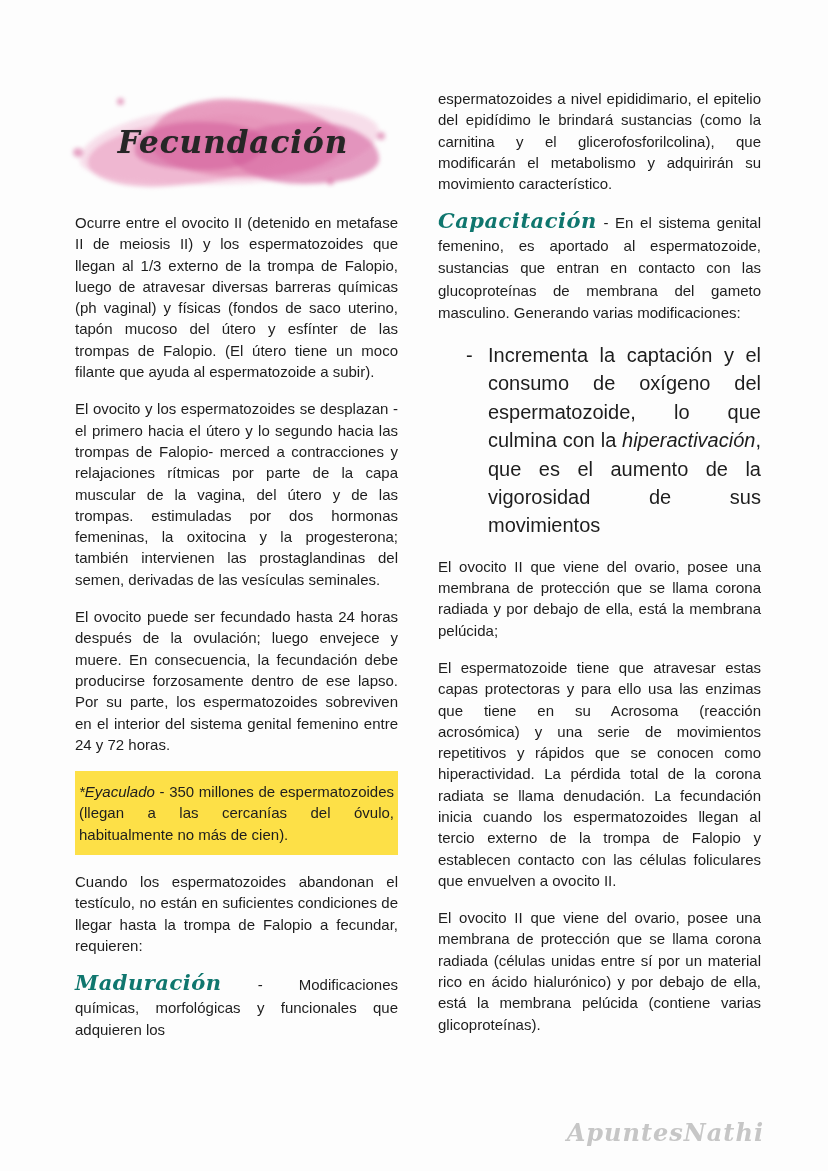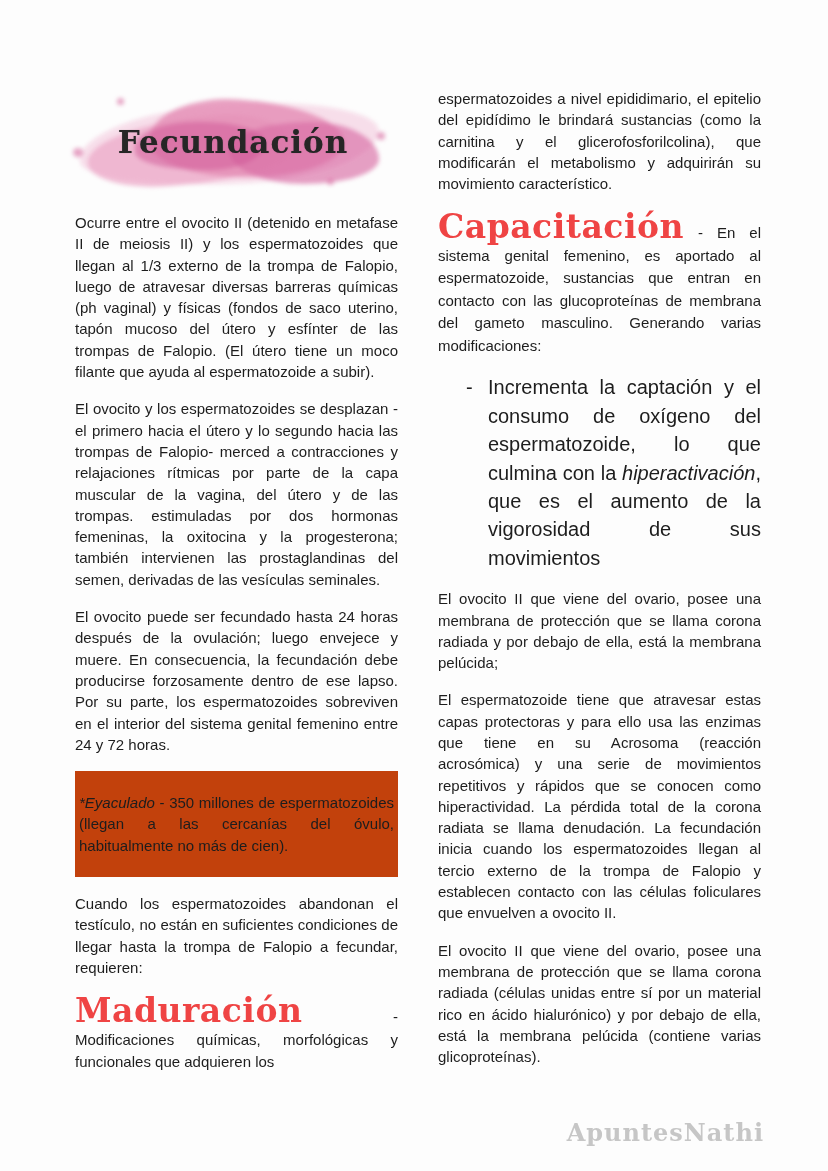--- a/index.html
+++ b/index.html
@@ -44,48 +44,49 @@
         border-radius: 55% 45% 50% 50% / 45% 60% 40% 55%; }
   .b4 { left: 58px; top: 30px; width: 130px; height: 48px; background: #cf5596; opacity: .5;
         border-radius: 50% 50% 45% 55% / 55% 45% 60% 40%; }
   .sp  { border-radius: 50%; background: #dd7dad; opacity: .7; }
   .s1 { left: -4px;  top: 56px; width: 10px; height: 9px; }
   .s2 { left: 300px; top: 40px; width: 8px;  height: 8px; }
   .s3 { left: 250px; top: 86px; width: 7px;  height: 7px; }
   .s4 { left: 40px;  top: 6px;  width: 7px;  height: 7px; }
   .script {
     font-family: "DejaVu Serif", serif;
+    font-style: italic;
     font-weight: 700;
   }
   .title {
     position: absolute;
     inset: 0;
     margin: 0;
     display: flex;
     align-items: center;
     justify-content: center;
     font-size: 31px;
     color: #262626;
     letter-spacing: 1px;
     text-shadow: 0 0 1px rgba(40,40,40,.35);
   }
   
   .highlight {
-    background: #c2410c;
-    padding: 21px 4px;
+    background: #fde047;
+    padding: 10px 4px;
     box-decoration-break: clone;
   }
   
   .heading-line {
     line-height: 1.5 !important;
   }
   .heading-line .h {
-    font-size: 33px;
+    font-size: 21px;
     letter-spacing: .5px;
-    color: #ef4444;
+    color: #0f766e;
     line-height: 1;
   }
   
   ul.dash-list {
     margin: 2px 0 16px 0;
     padding: 0 0 0 50px;
     list-style: none;
   }
   ul.dash-list li {
     position: relative;

